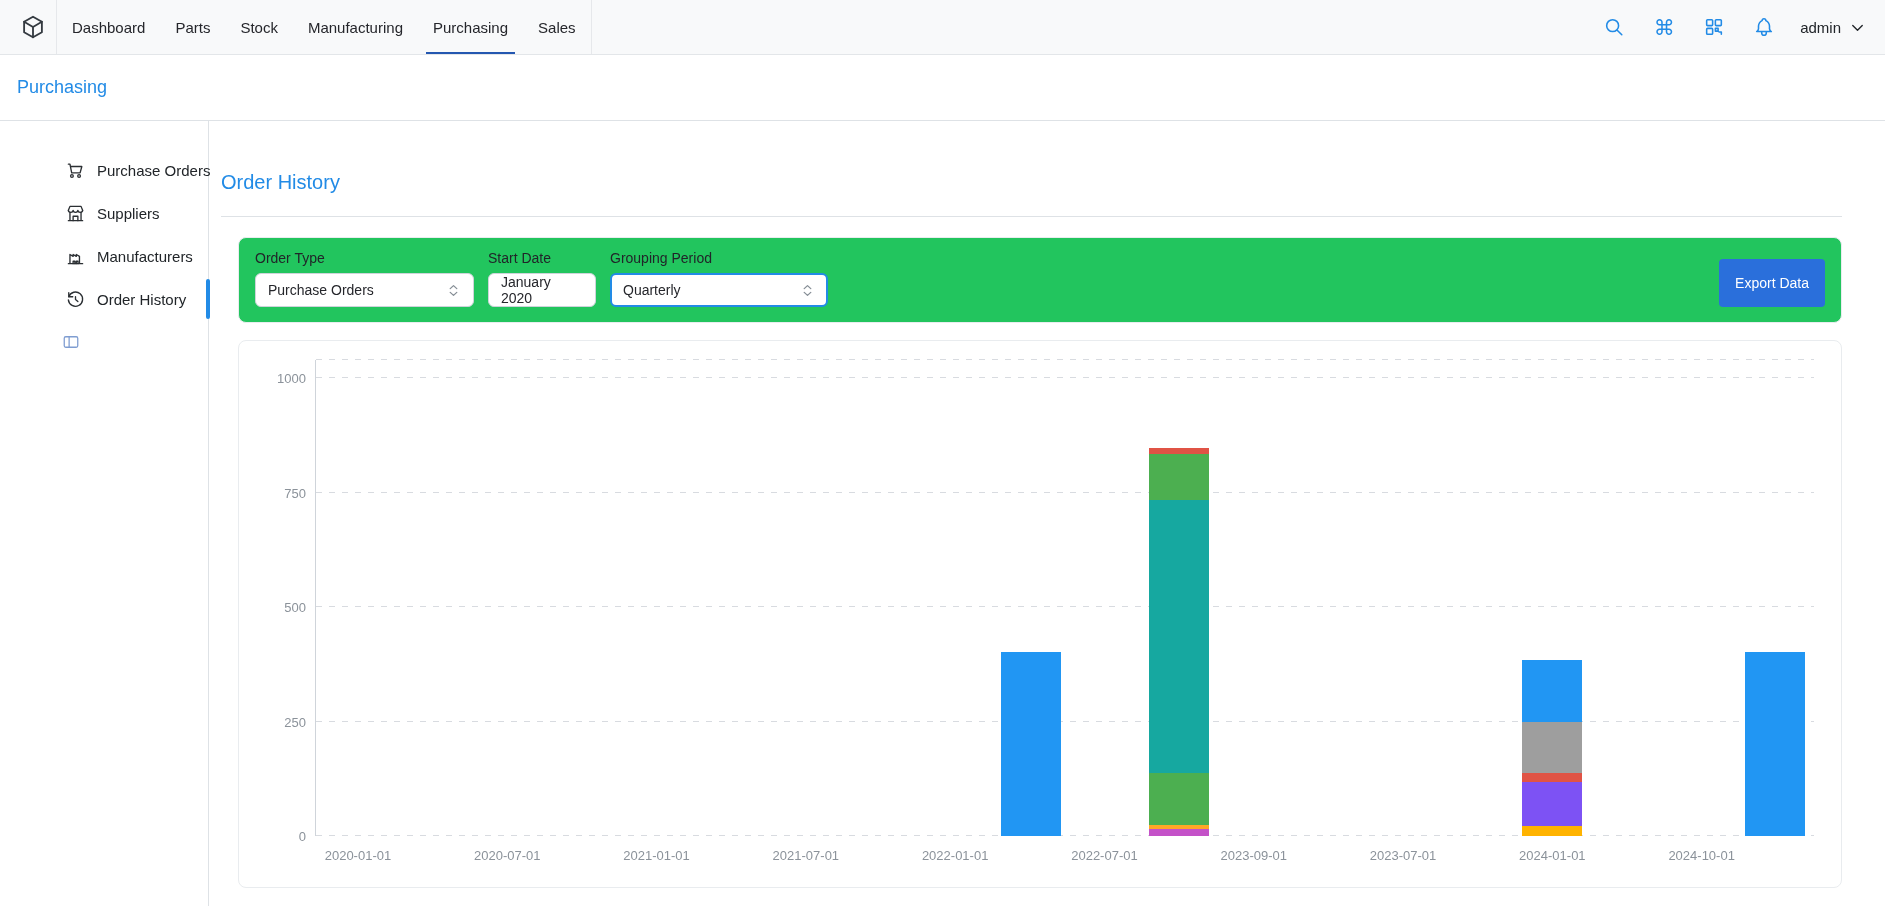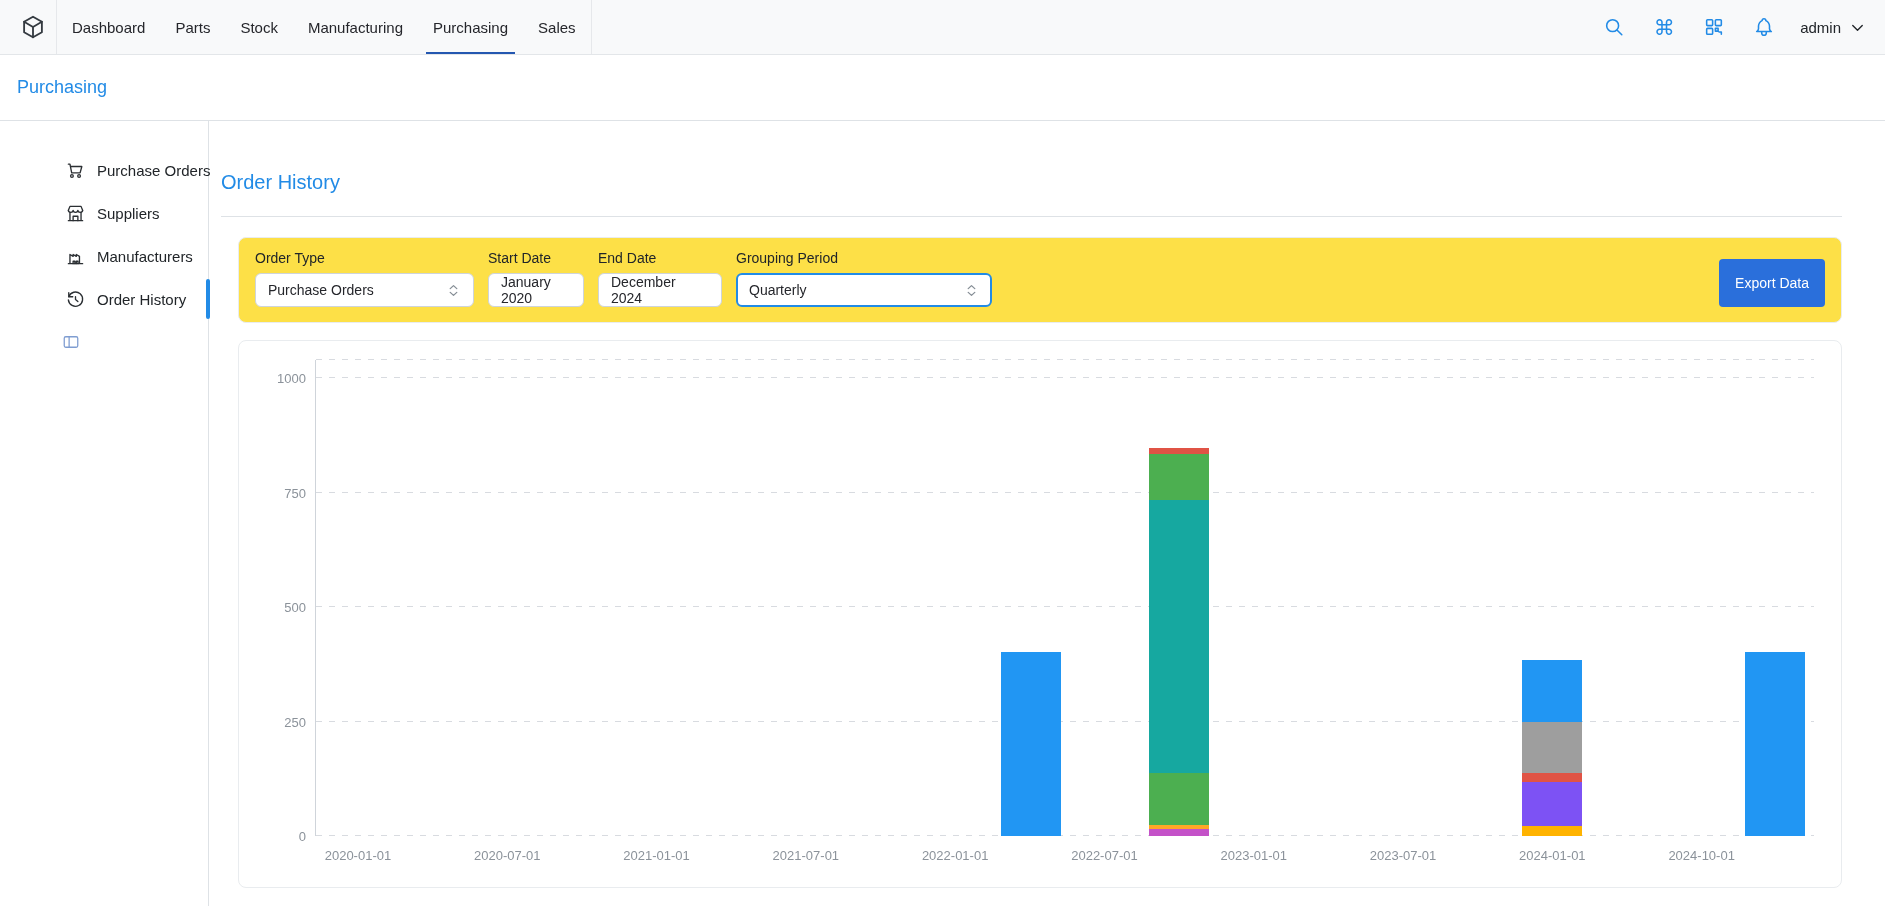--- a/index.html
+++ b/index.html
@@ -40,31 +40,31 @@
   .nav-item{height:40px;margin:0 8px 3px 8px;padding-left:26px;display:flex;align-items:center;gap:12px;border-radius:6px;font-size:15px;color:#212529;cursor:pointer;white-space:nowrap;}
   .nav-item .icon-wrap{width:19px;height:19px;color:#2b2f33;display:flex;}
   .active-indicator{position:absolute;right:-2px;top:158px;width:4px;height:40px;background:var(--accent);border-radius:4px;}
   .collapse-btn{margin:14px 0 0 30px;color:#7f9dd1;width:18px;height:18px;cursor:pointer;}
 
   .main{flex:1;padding:0 43px 0 12px;min-width:0;}
   .page-title{margin:50px 0 0 0;font-size:20px;font-weight:500;color:var(--accent);}
   .rule{border:0;border-top:1px solid var(--border);margin:22px 0 0 0;}
 
   
-  .filter-panel{margin:20px 0 0 17px;border:1px solid var(--border-light);border-radius:8px;padding:12px 16px 15px 16px;display:flex;gap:14px;align-items:flex-end;background:#fde047;}
+  .filter-panel{margin:20px 0 0 17px;border:1px solid var(--border-light);border-radius:8px;padding:12px 16px 15px 16px;display:flex;gap:14px;align-items:flex-end;background:#22c55e;}
   .field{display:flex;flex-direction:column;}
   .flabel{font-size:14px;font-weight:500;color:#212529;margin-bottom:7px;}
   .inputbox{height:34px;border:1px solid #ced4da;border-radius:6px;background:#fff;display:flex;align-items:center;padding:0 12px;font-size:14px;color:#25262b;cursor:pointer;}
   .select{justify-content:space-between;gap:8px;}
   .chev{color:#868e96;flex:0 0 auto;display:flex;}
   .focused{border:2px solid var(--accent);padding:0 11px;}
   .w-ordertype{width:219px;}
-  .w-start{width:96px;}
+  .w-start{width:108px;}
   .w-end{width:124px;}
-  .w-grouping{width:256px;}
+  .w-grouping{width:218px;}
   .export-btn{margin-left:auto;height:48px;padding:0 16px;border:none;border-radius:4px;background:#2a6fdb;color:#fff;font-size:14px;font-weight:500;cursor:pointer;font-family:"Liberation Sans",sans-serif;}
 
   
   .chart-card{margin:17px 0 0 17px;height:548px;border:1px solid var(--border-light);border-radius:8px;position:relative;background:#fff;}
   .plot{position:absolute;left:76px;right:27px;top:19px;height:476px;border-left:1px solid #cfd4da;}
   .gridline{position:absolute;left:0;right:0;height:1px;background:repeating-linear-gradient(90deg,#d8dbe0 0 6px,transparent 6px 13px);}
   .ytick{position:absolute;right:calc(100% + 10px);transform:translateY(50%);font-size:13px;color:var(--muted);}
   .xtick{position:absolute;top:calc(100% + 12px);transform:translateX(-50%);font-size:13px;color:var(--muted);white-space:nowrap;}
   .bar{position:absolute;bottom:0;width:60px;transform:translateX(-50%);display:flex;flex-direction:column-reverse;cursor:pointer;}
   .bar > div{width:100%;}
@@ -188,26 +188,20 @@
             <svg class="icon" viewBox="0 0 16 16" width="15" height="15" style="stroke-width:1.4">
               <path d="M4.5 6L8 2.8 11.5 6M4.5 10L8 13.2 11.5 10"></path>
             </svg>
           </span>
         </div>
       </div>
       <div class="field">
         <span class="flabel">Start Date</span>
         <div class="inputbox w-start">
           <span>January 2020</span>
-        </div>
-      </div>
-      <div class="field">
-        <span class="flabel">End Date</span>
-        <div class="inputbox w-end">
-          <span>December 2024</span>
         </div>
       </div>
       <div class="field">
         <span class="flabel">Grouping Period</span>
         <div class="inputbox select focused w-grouping">
           <span>Quarterly</span>
           <span class="chev">
             <svg class="icon" viewBox="0 0 16 16" width="15" height="15" style="stroke-width:1.4">
               <path d="M4.5 6L8 2.8 11.5 6M4.5 10L8 13.2 11.5 10"></path>
             </svg>
@@ -229,21 +223,21 @@
           <div class="ytick" style="bottom: 72.1154%;">750</div>
           <div class="gridline" style="bottom: 96.1538%;"></div>
           <div class="ytick" style="bottom: 96.1538%;">1000</div>
           <div class="gridline" style="bottom: 100%;"></div>
           <div class="xtick" style="left: 2.8%;">2020-01-01</div>
           <div class="xtick" style="left: 12.7667%;">2020-07-01</div>
           <div class="xtick" style="left: 22.7333%; text-align: center;">2021-01-01</div>
           <div class="xtick" style="left: 32.7%;">2021-07-01</div>
           <div class="xtick" style="left: 42.6667%;">2022-01-01</div>
           <div class="xtick" style="left: 52.6333%;">2022-07-01</div>
-          <div class="xtick" style="left: 62.6%;">2023-01-01</div>
+          <div class="xtick" style="left: 62.6%;">2023-09-01</div>
           <div class="xtick" style="left: 72.5667%;">2023-07-01</div>
           <div class="xtick" style="left: 82.5333%;">2024-01-01</div>
           <div class="xtick" style="left: 92.5%;">2024-10-01</div>
           <div class="bar" style="left: 47.7%;">
             <div style="height: 183.992px; background: rgb(33, 150, 243);"></div>
           </div>
           <div class="bar" style="left: 57.6%;">
             <div style="height: 6.86538px; background: rgb(196, 82, 200);"></div>
             <div style="height: 4.57692px; background: rgb(255, 167, 38);"></div>
             <div style="height: 51.7192px; background: rgb(76, 175, 80);"></div>

